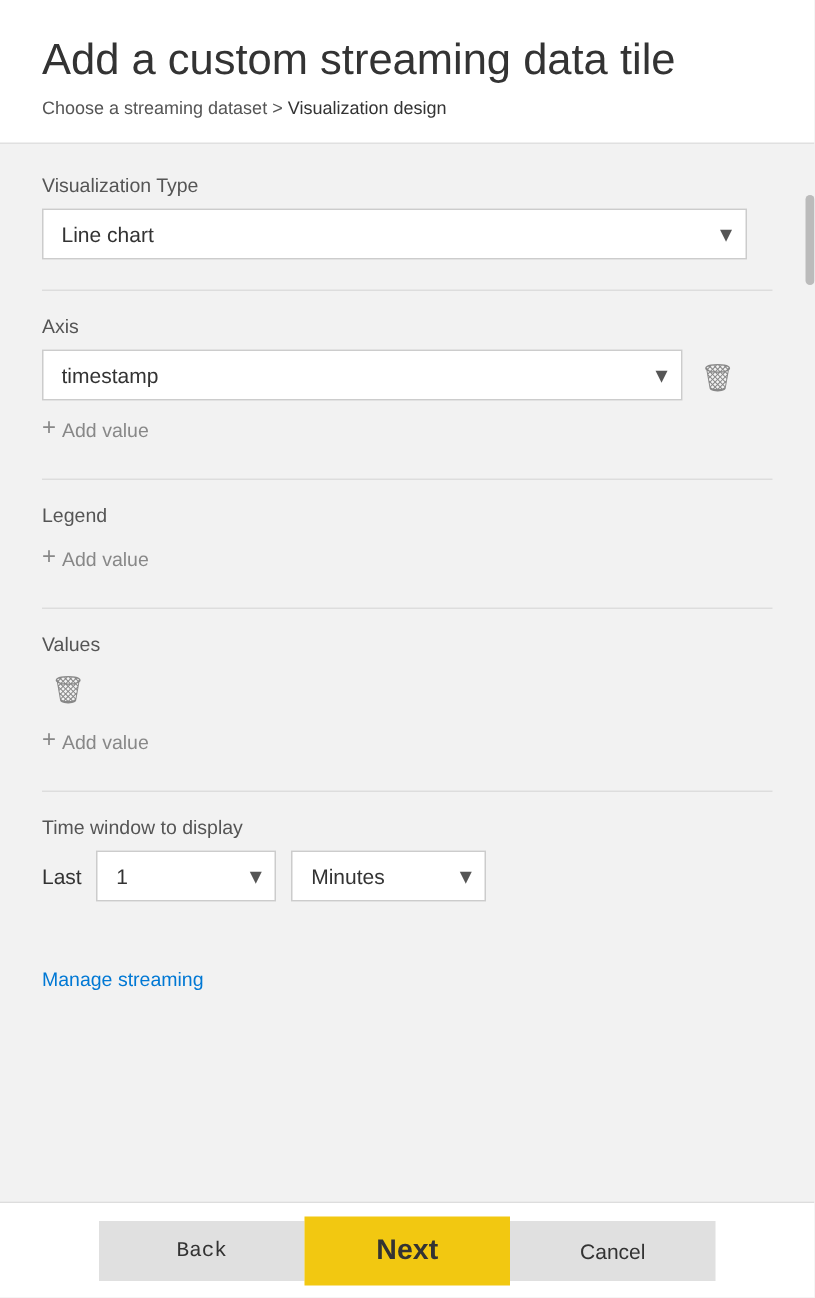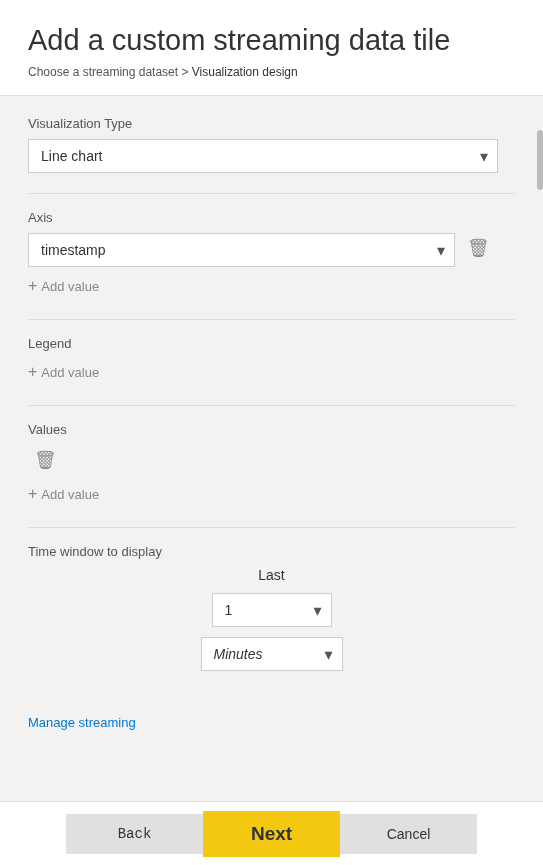--- a/index.html
+++ b/index.html
@@ -86,21 +86,21 @@
       right: 10px;
       top: 50%;
       transform: translateY(-50%);
       color: #555;
       pointer-events: none;
       font-size: 16px;
     }
 
     .select-row {
       display: flex;
-      align-items: flex-start;
+      align-items: flex-end;
       gap: 6px;
     }
 
     .delete-btn {
       background: none;
       border: none;
       cursor: pointer;
       color: #888;
       font-size: 18px;
       padding: 4px 6px;
@@ -134,35 +134,33 @@
 
     .time-window-section {
       margin-top: 16px;
     }
 
     .time-window-row {
       display: flex;
       align-items: center;
       gap: 10px;
       margin-top: 8px;
-      flex-direction: column;
     }
 
     .last-label {
       font-size: 14px;
       color: #333;
     }
 
     .select-small {
       width: 120px;
     }
 
     .select-minutes {
-      width: 142px;
-      font-style: italic;
+      width: 130px;
     }
 
     .manage-datasets-link {
       color: #0078d4;
       font-size: 13px;
       text-decoration: none;
       cursor: pointer;
       margin-top: 20px;
       display: inline-block;
     }

